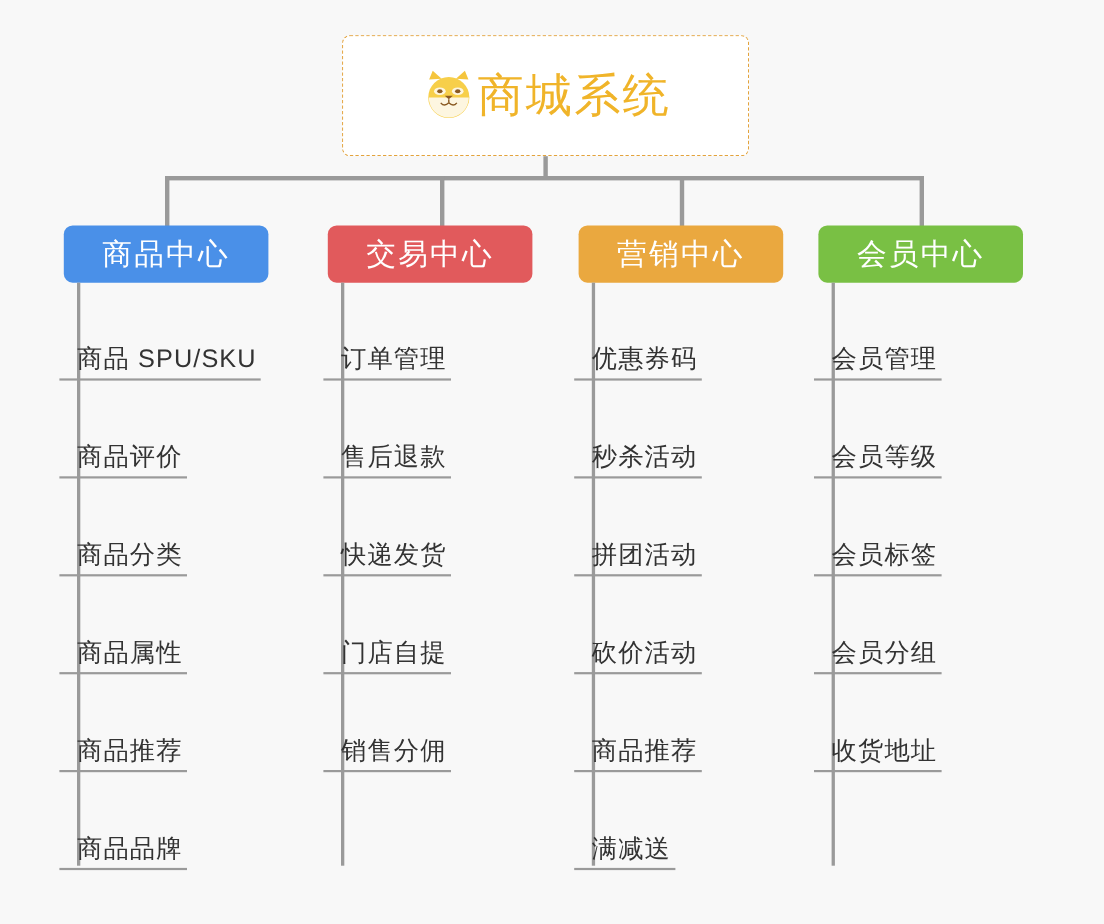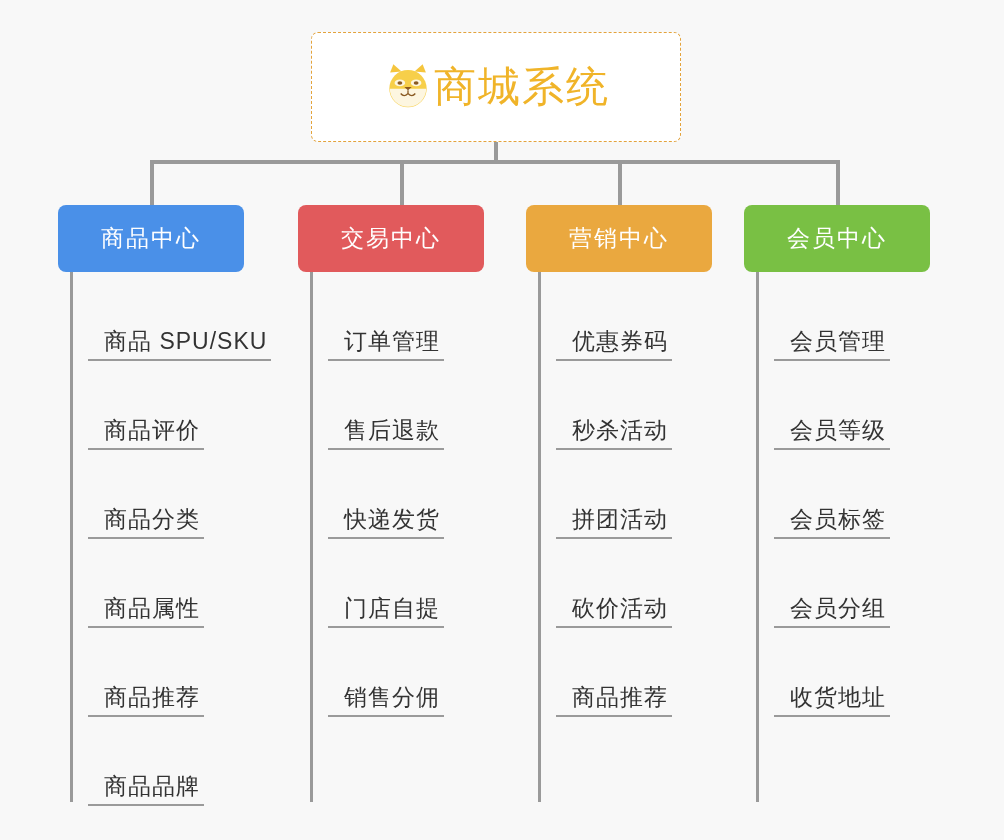--- a/index.html
+++ b/index.html
@@ -74,27 +74,27 @@
     width: 4px;
     height: 48px;
   }
 
   
   .column {
     position: absolute;
     top: 205px;
   }
   .cat-header {
-    height: 67px;
+    height: 52px;
     border-radius: 8px;
     display: flex;
     align-items: center;
     justify-content: center;
     color: #ffffff;
-    font-size: 23px;
+    font-size: 27px;
     letter-spacing: 2px;
     line-height: 1;
     white-space: nowrap;
   }
 
   
   .leaf-list {
     position: relative;
     margin-top: 0;
     padding-left: 12px;
@@ -104,21 +104,21 @@
     left: 12px;
     top: 0;
     width: 3px;
     background: #9a9a9a;
   }
   .leaf {
     position: relative;
     height: 89px;
     display: flex;
     align-items: flex-end;
-    padding-left: 45px;
+    padding-left: 11px;
   }
   .leaf-inner {
     display: inline-block;
     position: relative;
     padding: 0 4px 7px 4px;
     margin-left: -15px;
   }
   .leaf-label {
     font-size: 23px;
     color: #333333;
@@ -238,20 +238,23 @@
         </div>
       <div class="leaf">
           <span class="leaf-inner"><span class="leaf-label">拼团活动</span><span class="leaf-underline"></span></span>
         </div>
       <div class="leaf">
           <span class="leaf-inner"><span class="leaf-label">砍价活动</span><span class="leaf-underline"></span></span>
         </div>
       <div class="leaf">
           <span class="leaf-inner"><span class="leaf-label">商品推荐</span><span class="leaf-underline"></span></span>
         </div>
+      <div class="leaf">
+          <span class="leaf-inner"><span class="leaf-label">满减送</span><span class="leaf-underline"></span></span>
+        </div>
     </div>
   </div>
 
   <div class="column" style="left:744px; width:186px;">
     <div class="cat-header" style="background:#79c044;justify-content:center;">
       <span>会员中心</span>
     </div>
     <div class="leaf-list">
       <div class="trunk" style="height:530px;"></div>
       <div class="leaf">

